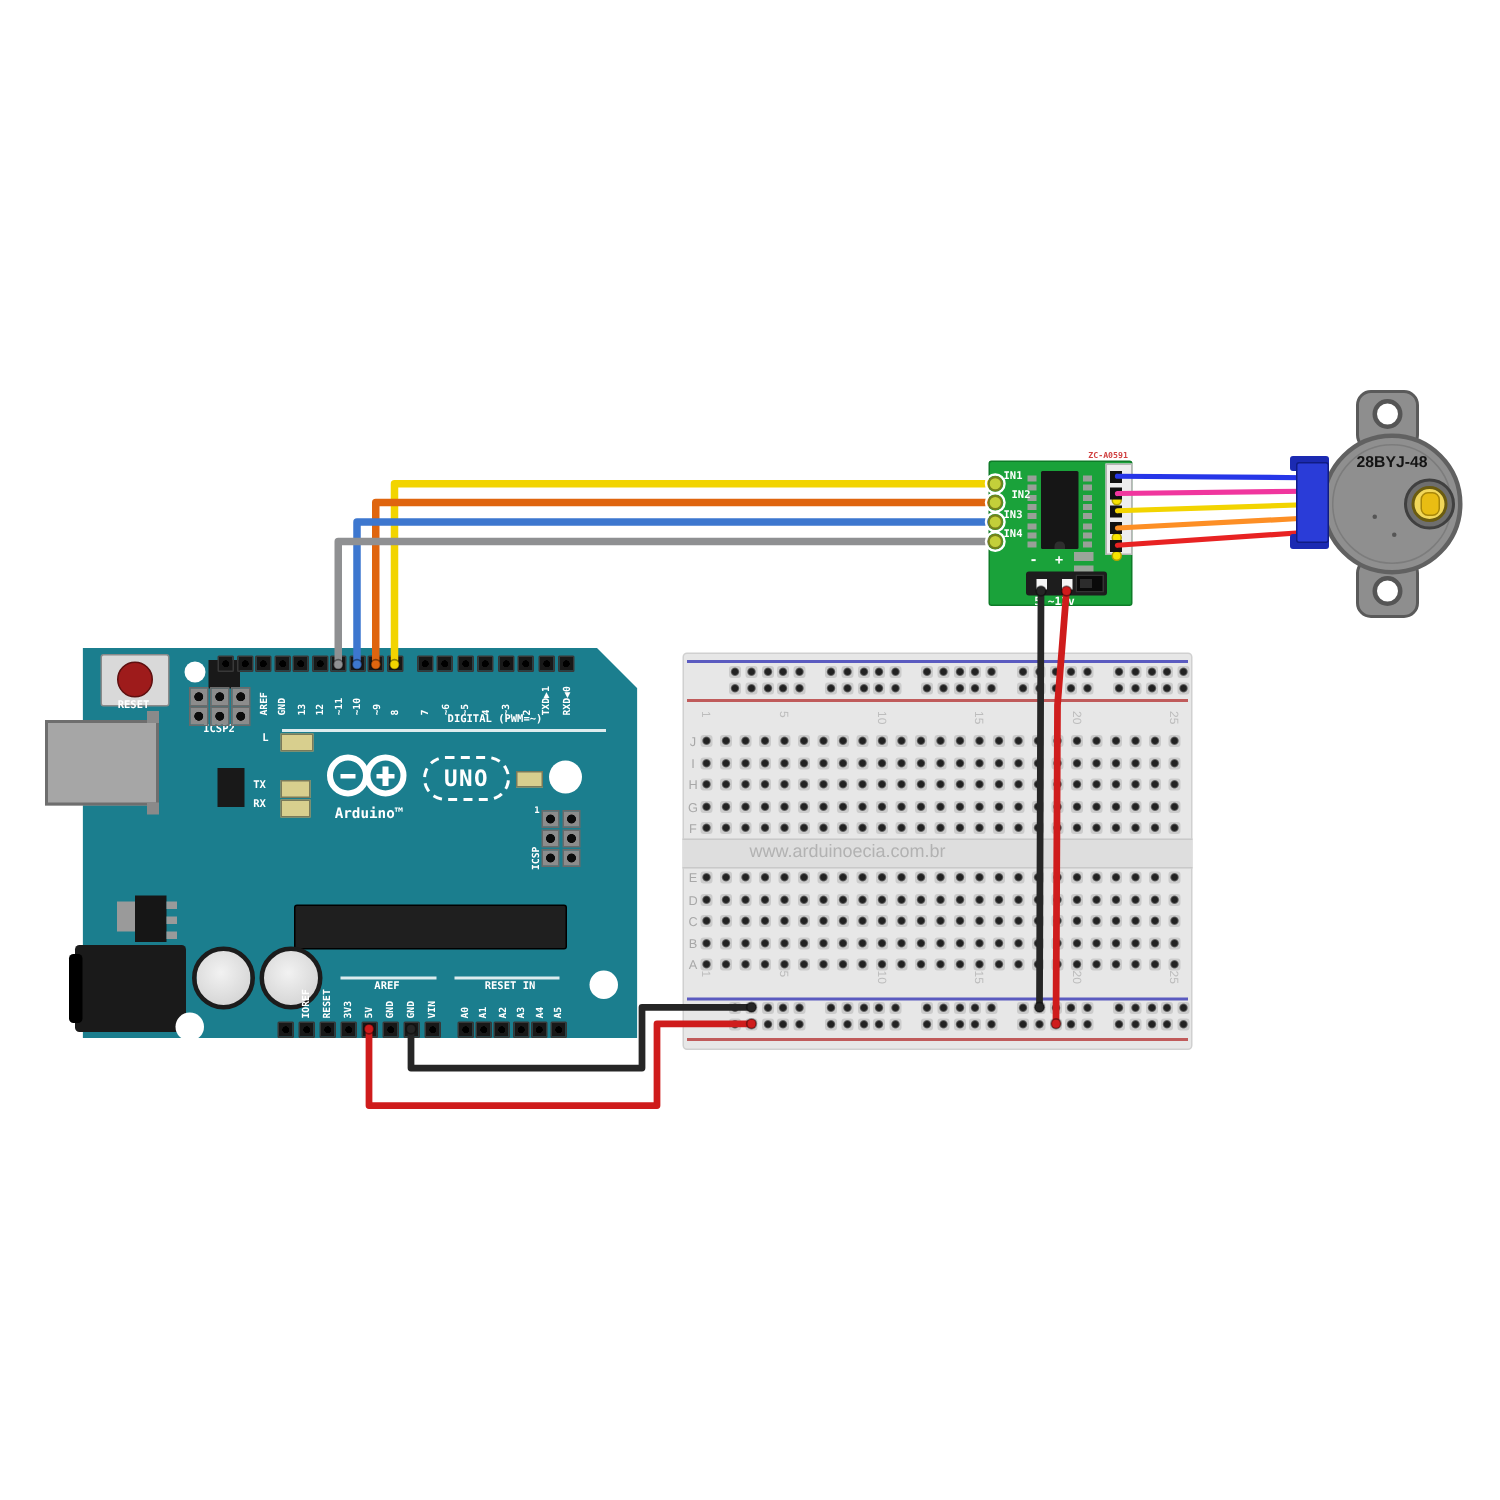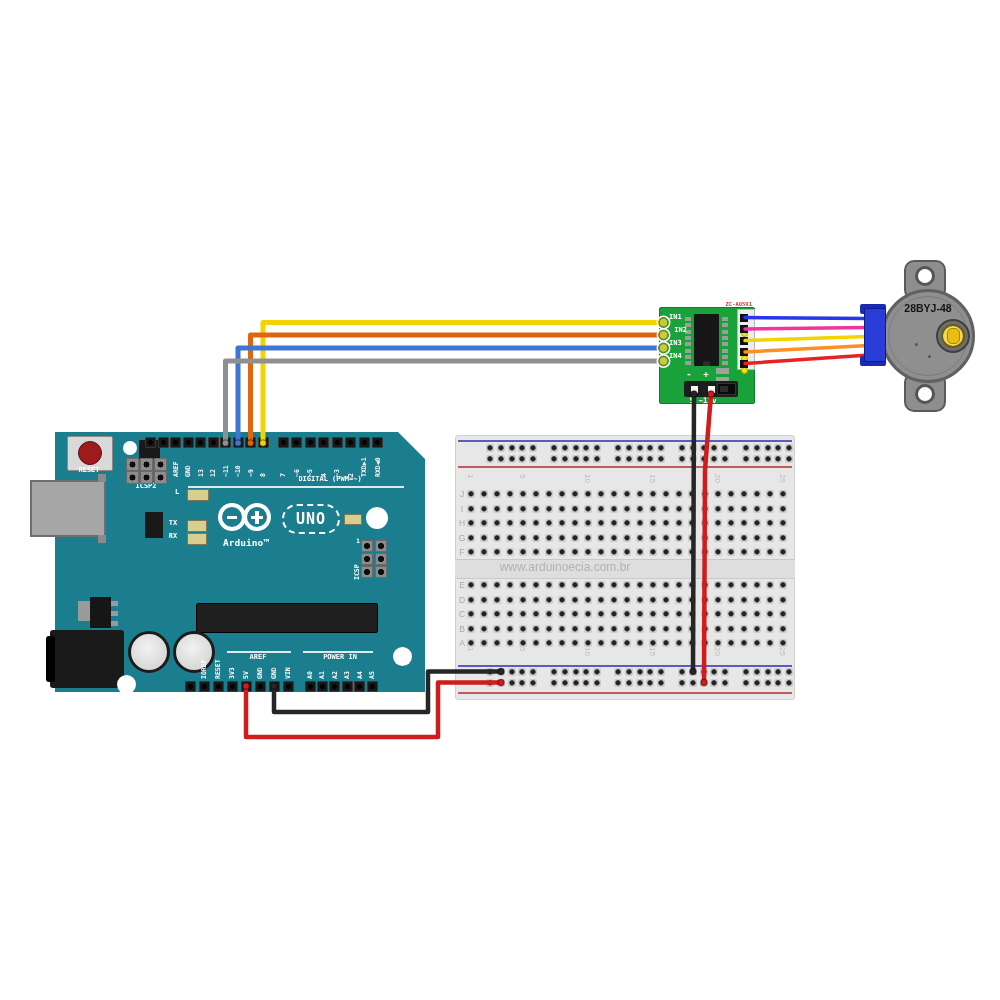--- a/index.html
+++ b/index.html
@@ -75,21 +75,21 @@
     <span class="vlabel" style="left:353px;top:580px;">ICSP</span>
     <span class="silk" style="left:354px;top:538px;width:8px;font-size:6px;">1</span>
 
     <div class="abs" style="left:196px;top:603px;width:180px;height:28px;background:#1f1f1f;border:1px solid #000;border-radius:2px;"></div>
 
     <div class="abs" style="left:188px;top:486px;width:216px;height:1.5px;background:rgba(255,255,255,.85);"></div>
     <span class="silk" style="left:256px;top:476px;width:148px;">DIGITAL (PWM=~)</span>
     <div class="abs" style="left:227px;top:651px;width:64px;height:1.5px;background:rgba(255,255,255,.85);"></div>
     <span class="silk" style="left:232px;top:654px;width:52px;">AREF</span>
     <div class="abs" style="left:303px;top:651px;width:70px;height:1.5px;background:rgba(255,255,255,.85);"></div>
-    <span class="silk" style="left:302px;top:654px;width:76px;">POWER IN</span>
+    <span class="silk" style="left:302px;top:654px;width:76px;">RESET IN</span>
 
     <div class="abs" style="left:78px;top:601px;width:13px;height:20px;background:#9a9a9a;"></div>
     <div class="abs" style="left:90px;top:597px;width:21px;height:31px;background:#161616;"></div>
     <div class="abs" style="left:111px;top:601px;width:7px;height:5px;background:#9a9a9a;"></div>
     <div class="abs" style="left:111px;top:611px;width:7px;height:5px;background:#9a9a9a;"></div>
     <div class="abs" style="left:111px;top:621px;width:7px;height:5px;background:#9a9a9a;"></div>
     <div class="abs circle" style="left:128px;top:631px;width:42px;height:42px;background:radial-gradient(circle at 45% 40%,#f2f2f2,#cdcdcd);border:3px solid #1c1c1c;box-sizing:border-box;"></div>
     <div class="abs circle" style="left:173px;top:631px;width:42px;height:42px;background:radial-gradient(circle at 45% 40%,#f2f2f2,#cdcdcd);border:3px solid #1c1c1c;box-sizing:border-box;"></div>
     <div class="abs circle" style="left:117px;top:675px;width:19px;height:19px;background:#fff;"></div>
     <div class="abs circle" style="left:393px;top:647px;width:19px;height:19px;background:#fff;"></div>

